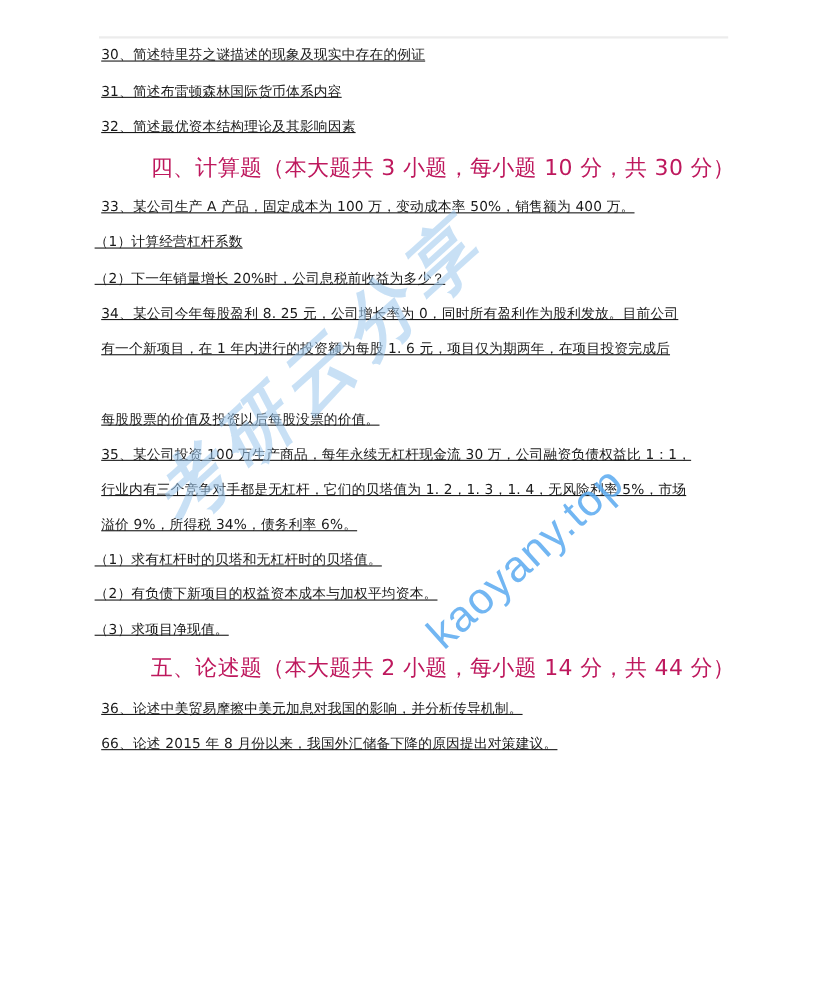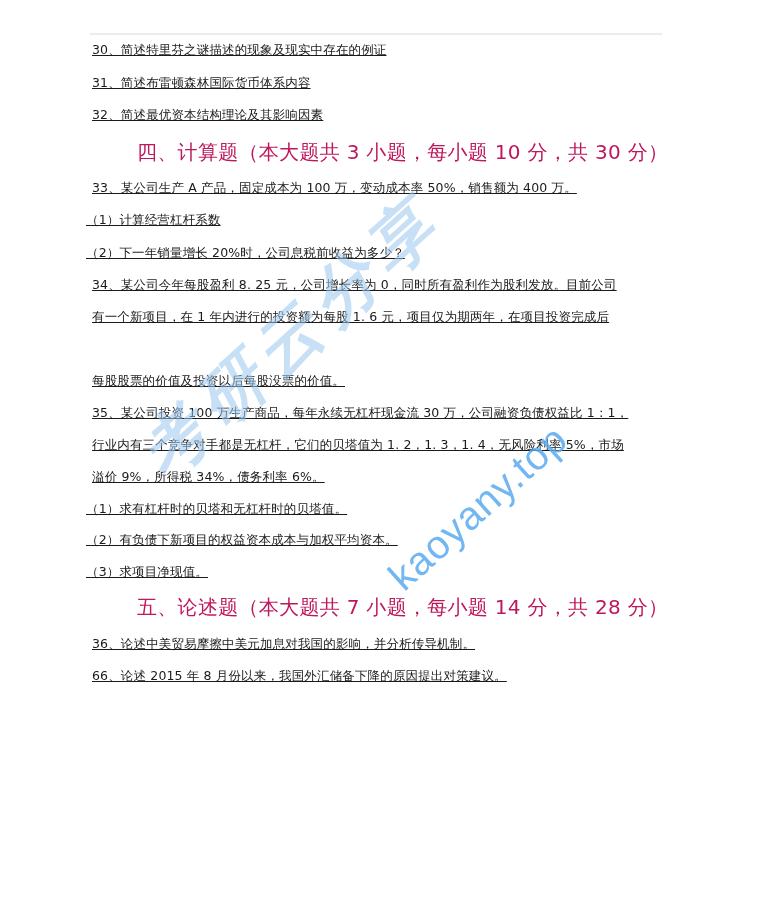--- a/index.html
+++ b/index.html
@@ -34,20 +34,20 @@
   <div class="line" style="top:309px">有一个新项目，在 1 年内进行的投资额为每股 1. 6 元，项目仅为期两年，在项目投资完成后</div>
   <div class="line" style="top:373px">每股股票的价值及投资以后每股没票的价值。</div>
 
   <div class="line" style="top:405px">35、某公司投资 100 万生产商品，每年永续无杠杆现金流 30 万，公司融资负债权益比 1：1，</div>
   <div class="line" style="top:437px">行业内有三个竞争对手都是无杠杆，它们的贝塔值为 1. 2，1. 3，1. 4，无风险利率 5%，市场</div>
   <div class="line" style="top:469px">溢价 9%，所得税 34%，债务利率 6%。</div>
   <div class="line sub" style="top:501px">（1）求有杠杆时的贝塔和无杠杆时的贝塔值。</div>
   <div class="line sub" style="top:532px">（2）有负债下新项目的权益资本成本与加权平均资本。</div>
   <div class="line sub" style="top:564px">（3）求项目净现值。</div>
 
-  <div class="heading" style="top:596px">五、论述题（本大题共 7 小题，每小题 14 分，共 28 分）</div>
+  <div class="heading" style="top:596px">五、论述题（本大题共 2 小题，每小题 14 分，共 44 分）</div>
 
   <div class="line" style="top:636px">36、论述中美贸易摩擦中美元加息对我国的影响，并分析传导机制。</div>
   <div class="line" style="top:668px">66、论述 2015 年 8 月份以来，我国外汇储备下降的原因提出对策建议。</div>
 
   <div class="wm wm-cn">考研云分享</div>
   <div class="wm wm-url">kaoyany.top</div>
 </div>
 
 </body></html>

